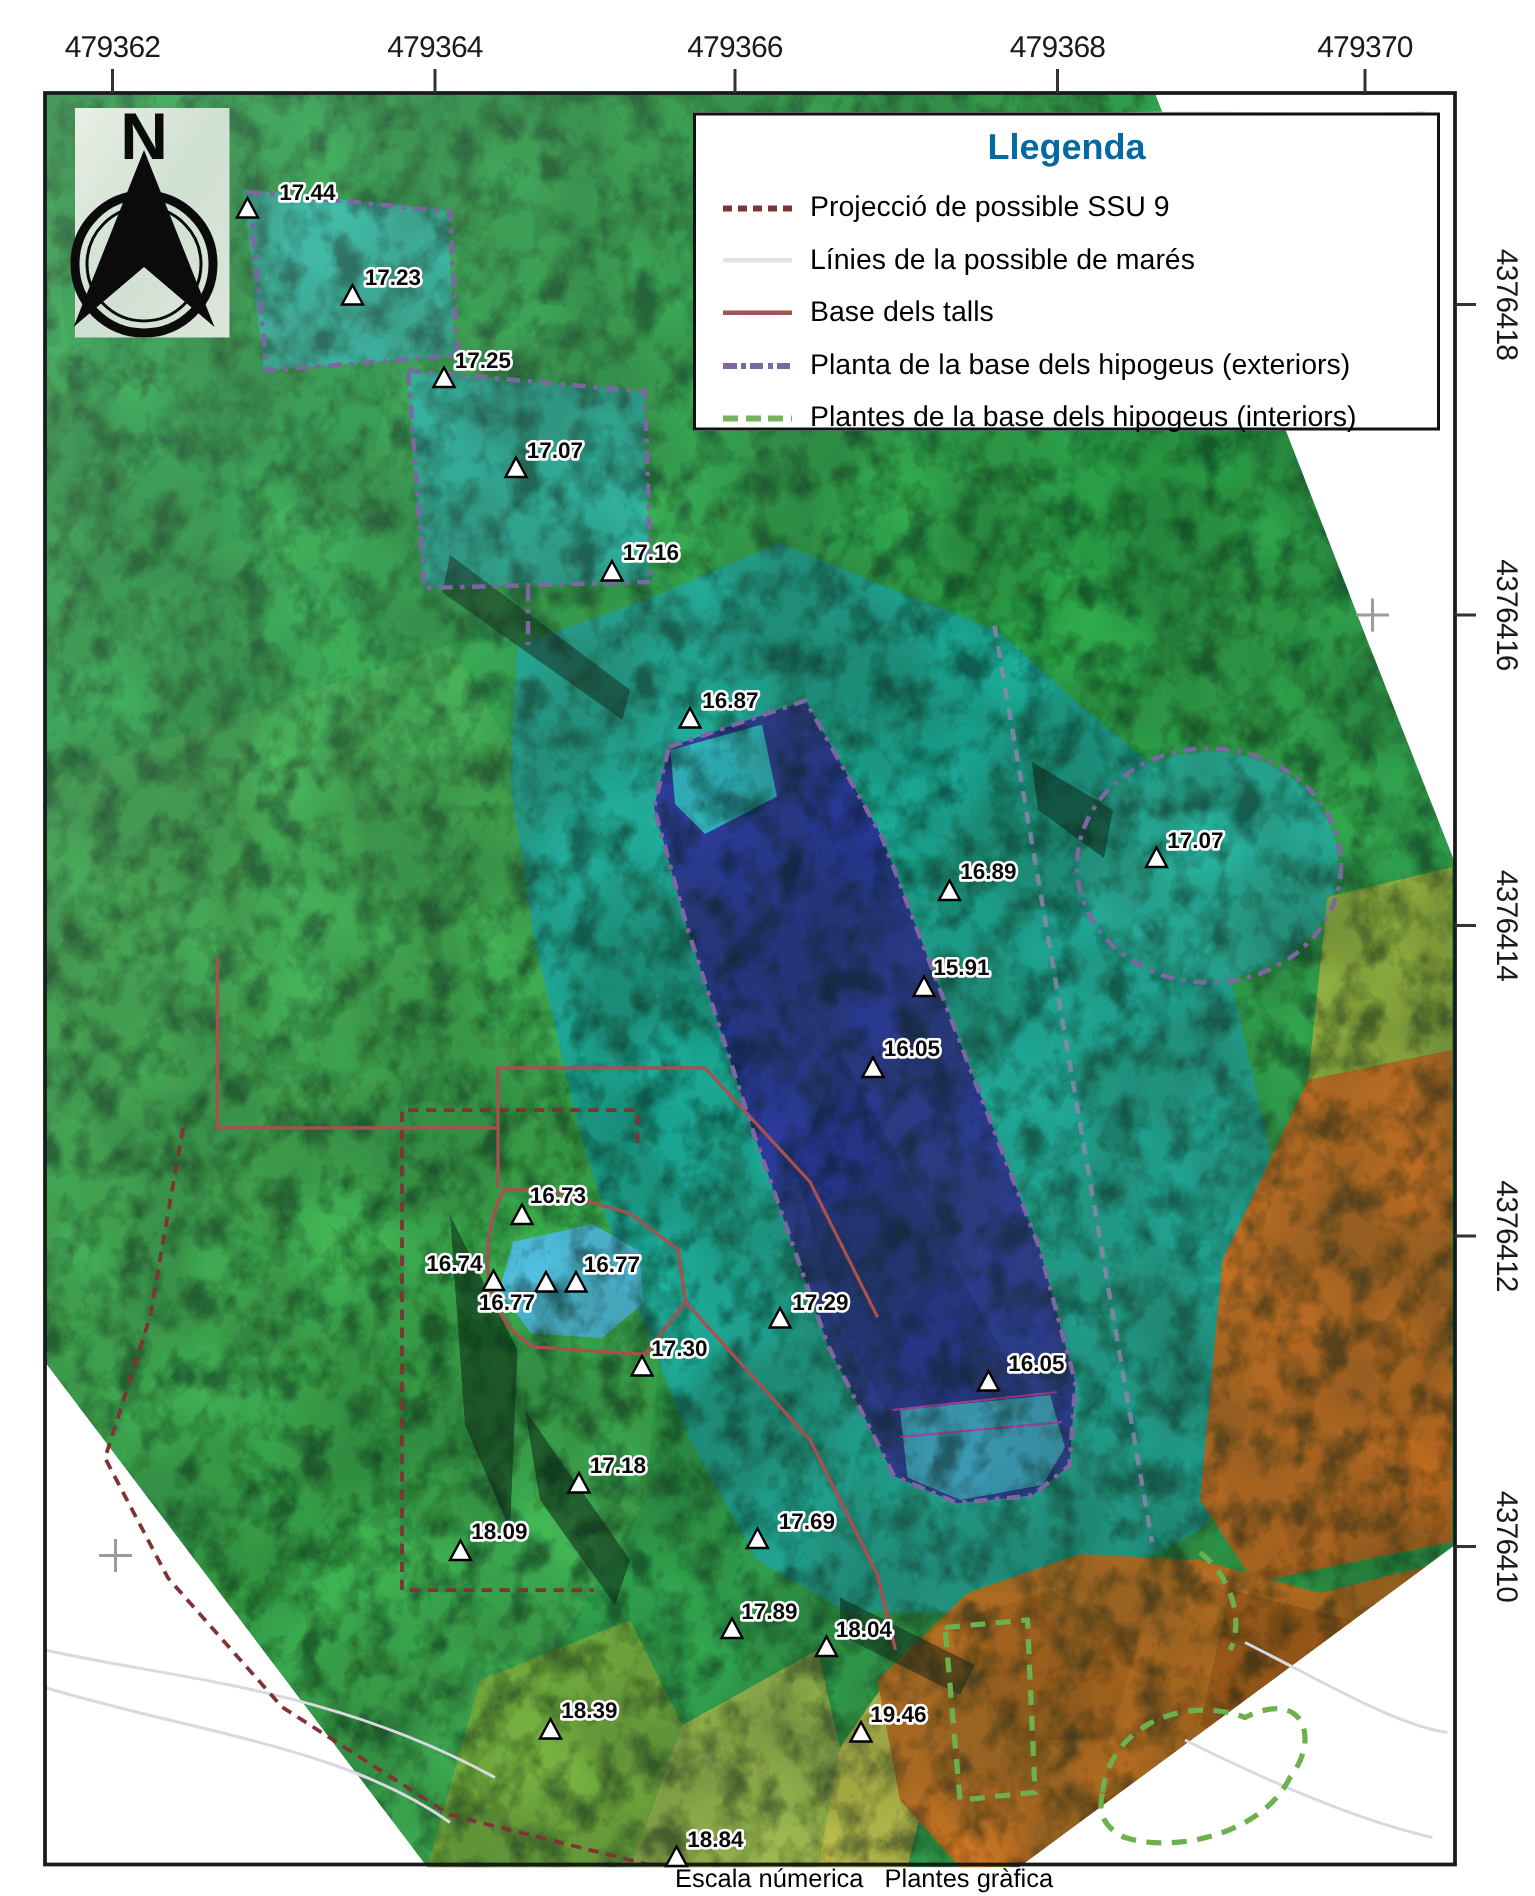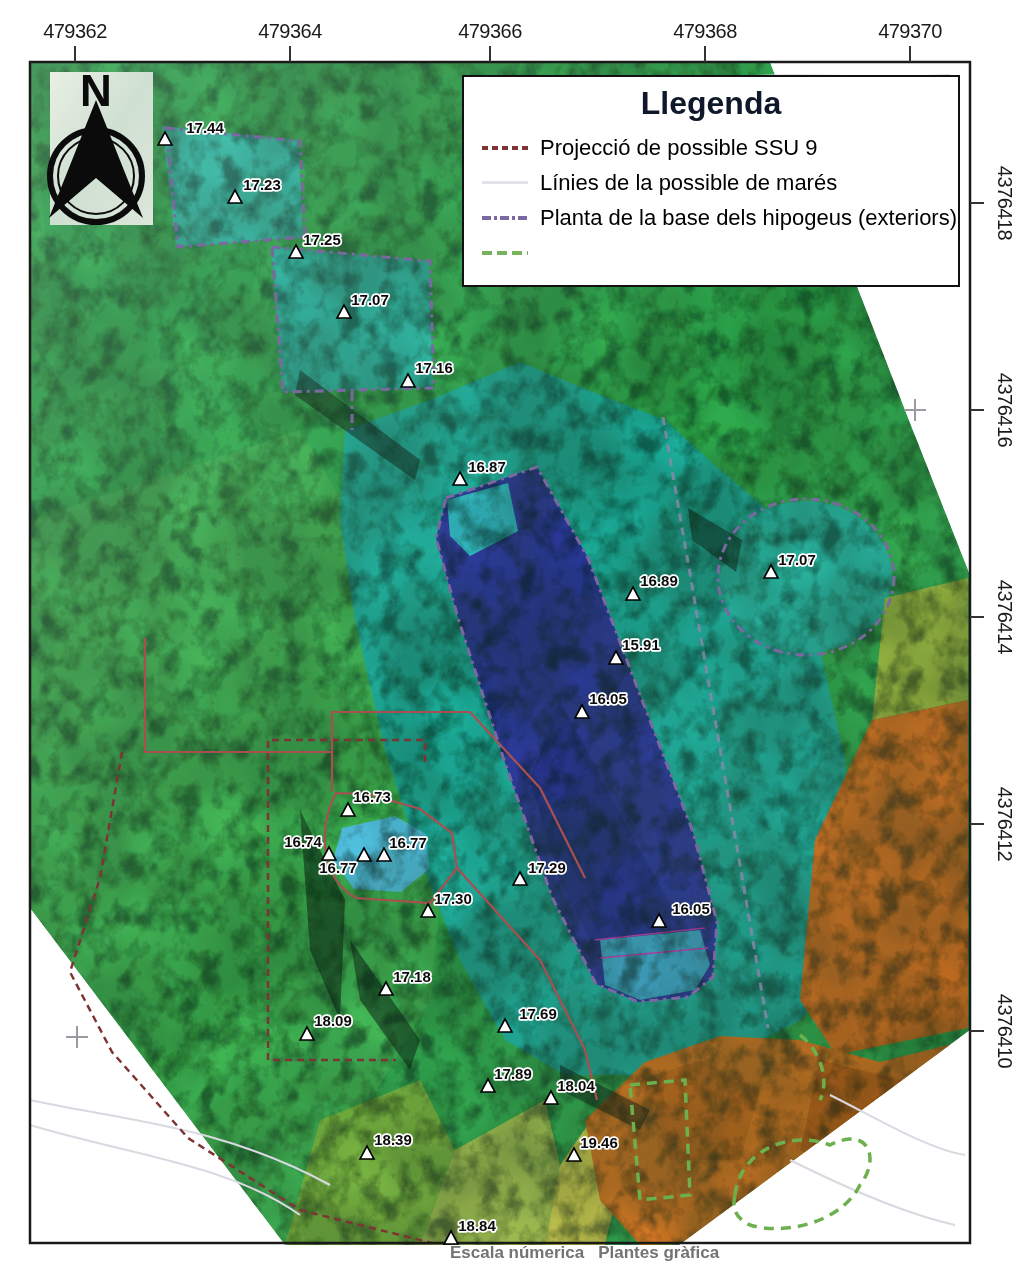--- a/index.html
+++ b/index.html
@@ -2,27 +2,27 @@
 <html><head>
 <meta charset="utf-8">
 <style>
   html,body{margin:0;padding:0;background:#fff;}
   #stage{position:relative;width:1023px;height:1264px;background:#ffffff;overflow:hidden;
          font-family:"Liberation Sans","DejaVu Sans",sans-serif;}
   #mapsvg{position:absolute;left:0;top:0;}
   
   #legend{position:absolute;left:462px;top:75px;width:498px;height:212px;background:#ffffff;
           border:2px solid #111;box-sizing:border-box;padding:6px 0 0 0;}
-  #legend .title{text-align:center;font-size:32px;font-weight:bold;color:#0f172a;margin:2px 0 8px 0;}
+  #legend .title{text-align:center;font-size:24px;font-weight:bold;color:#0369a1;margin:2px 0 8px 0;}
   .lg-row{display:flex;align-items:center;height:35px;padding-left:18px;}
   .lg-swatch{width:46px;height:4px;margin-right:12px;flex:0 0 46px;}
-  .lg-label{font-size:22px;color:#000;white-space:nowrap;}
+  .lg-label{font-size:19px;color:#000;white-space:nowrap;}
   
-  #caption{position:absolute;left:450px;top:1243px;display:flex;gap:14px;font-weight:bold;
-           font-size:17px;color:#737373;text-align:right;}
+  #caption{position:absolute;left:450px;top:1243px;display:flex;gap:14px;font-weight:normal;
+           font-size:17px;color:#000000;text-align:right;}
 </style>
 </head>
 <body>
 
 <div id="stage">
 
 <svg id="mapsvg" width="1023" height="1264" viewBox="0 0 1023 1264">
   <defs>
     <clipPath id="footprint">
       <polygon points="30,62 770,62 912,428 970,575 970,1030 679,1245 285,1245 30,908"></polygon>
@@ -228,25 +228,30 @@
   <div id="legend-rows">
         <div class="lg-row">
           <div class="lg-swatch" style="background: repeating-linear-gradient(90deg, rgb(126, 52, 52) 0px, rgb(126, 52, 52) 6px, rgba(0, 0, 0, 0) 6px, rgba(0, 0, 0, 0) 10px);"></div>
           <div class="lg-label">Projecció de possible SSU 9</div>
         </div>
         <div class="lg-row">
           <div class="lg-swatch" style="background: linear-gradient(rgb(226, 226, 234), rgb(226, 226, 234)); height: 3px;"></div>
           <div class="lg-label">Línies de la possible de marés</div>
         </div>
         <div class="lg-row">
+          <div class="lg-swatch" style="background: linear-gradient(rgb(160, 84, 84), rgb(160, 84, 84)); height: 3px;"></div>
+          <div class="lg-label">Base dels talls</div>
+        </div>
+        <div class="lg-row">
           <div class="lg-swatch" style="background: repeating-linear-gradient(90deg, rgb(123, 104, 160) 0px, rgb(123, 104, 160) 9px, rgba(0, 0, 0, 0) 9px, rgba(0, 0, 0, 0) 12px, rgb(123, 104, 160) 12px, rgb(123, 104, 160) 15px, rgba(0, 0, 0, 0) 15px, rgba(0, 0, 0, 0) 18px);"></div>
           <div class="lg-label">Planta de la base dels hipogeus (exteriors)</div>
         </div>
         <div class="lg-row">
           <div class="lg-swatch" style="background: repeating-linear-gradient(90deg, rgb(118, 179, 90) 0px, rgb(118, 179, 90) 10px, rgba(0, 0, 0, 0) 10px, rgba(0, 0, 0, 0) 15px);"></div>
+          <div class="lg-label">Plantes de la base dels hipogeus (interiors)</div>
         </div>
       </div>
 </div>
 
 <div id="caption">
   <span>Escala númerica</span>
   <span>Plantes gràfica</span>
 </div>
 
 </div>

